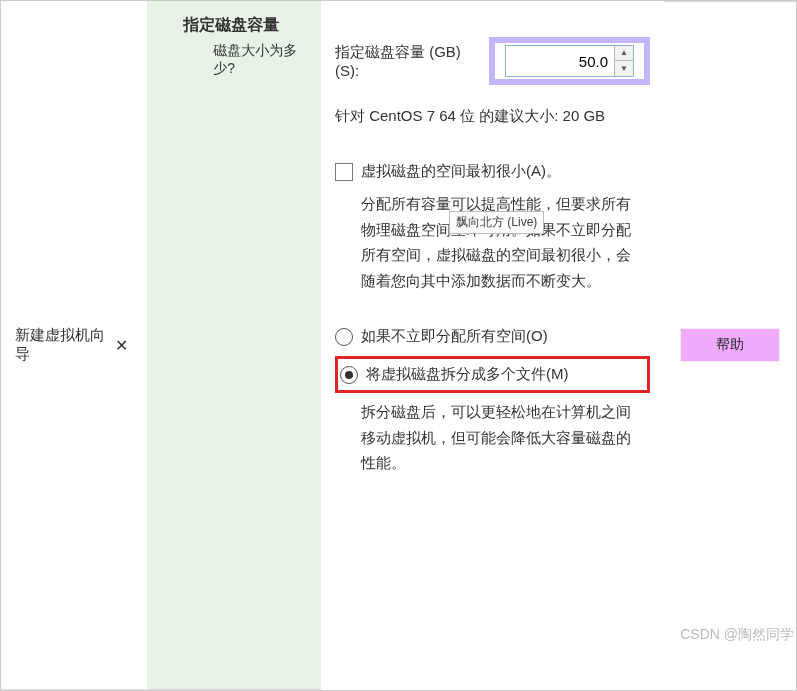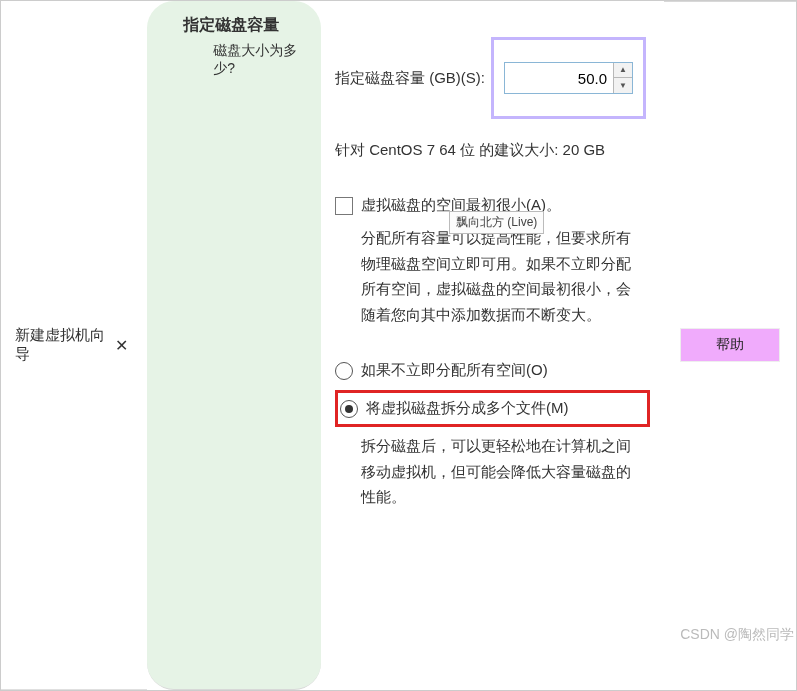--- a/index.html
+++ b/index.html
@@ -35,21 +35,20 @@
       align-items: center;
       justify-content: center;
       font-size: 16px;
       color: #333;
       cursor: pointer;
     }
     .banner {
       background: #e6f3e6;
       padding: 14px 20px 18px 36px;
       border-bottom: 1px solid #d8d8d8;
-      border-radius: 27px;
     }
     .banner-title {
       font-weight: bold;
       font-size: 16px;
     }
     .banner-subtitle {
       margin-top: 6px;
       margin-left: 30px;
       font-size: 14px;
     }
@@ -61,22 +60,22 @@
     .row-disksize {
       display: flex;
       align-items: center;
       gap: 6px;
       margin-bottom: 22px;
     }
     .disksize-label {
       font-size: 15px;
     }
     .spinner-wrap {
-      border: 3px solid #c4b5fd;
-      padding: 22px 10px;
+      border: 6px solid #c4b5fd;
+      padding: 2px 10px;
       display: inline-flex;
       align-items: center;
     }
     .spinner {
       display: inline-flex;
       border: 1px solid #8ab6d6;
     }
     .spinner-input {
       width: 108px;
       height: 30px;

